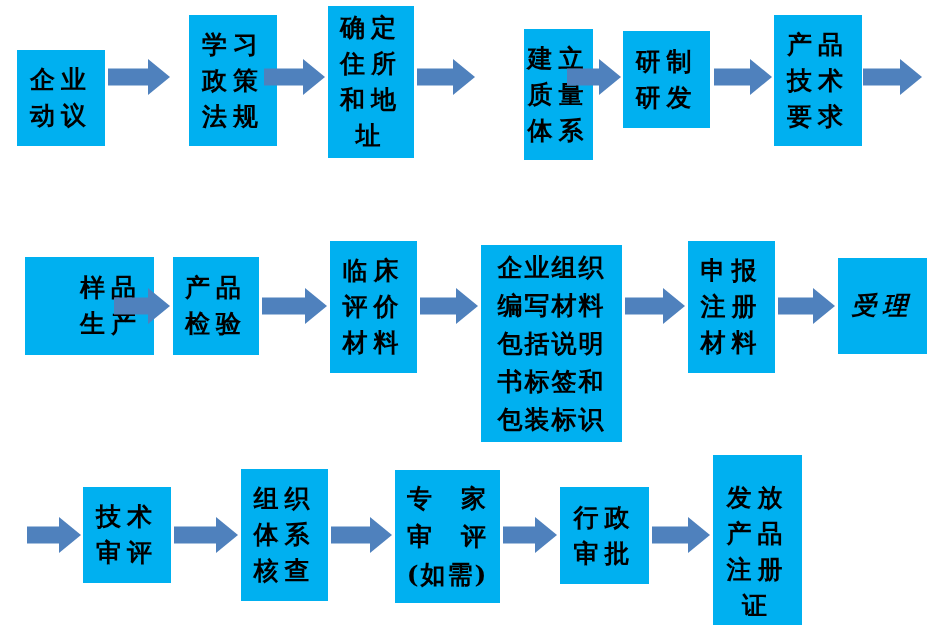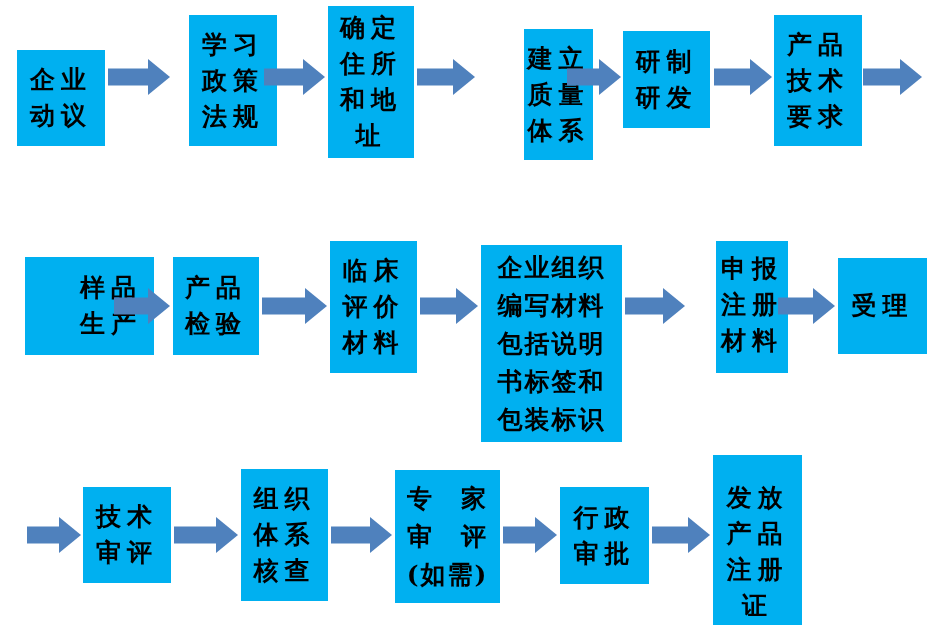--- a/index.html
+++ b/index.html
@@ -119,28 +119,28 @@
   </div>
   <div class="node node--tight" style="left:481px;top:208px;width:141px;height:197px;margin-top:37px;">企业组织
 编写材料
 包括说明
 书标签和
 包装标识</div>
   <div class="arrow" style="left:625px;top:288px;width:60px;">
     <i class="shaft"></i>
     <i class="head"></i>
   </div>
-  <div class="node" style="left:716px;top:241px;width:72px;height:132px;font-family:Liberation Mono, monospace;">申报
+  <div class="node" style="left:688px;top:241px;width:87px;height:132px;">申报
 注册
 材料</div>
   <div class="arrow" style="left:778px;top:288px;width:57px;">
     <i class="shaft"></i>
     <i class="head"></i>
   </div>
-  <div class="node" style="left:838px;top:258px;width:89px;height:96px;">受理</div>
+  <div class="node" style="left:838px;top:258px;width:89px;height:96px;font-style:italic;">受理</div>
 
   <div class="arrow" style="left:27px;top:517px;width:54px;">
     <i class="shaft"></i>
     <i class="head"></i>
   </div>
   <div class="node" style="left:83px;top:487px;width:88px;height:96px;">技术
 审评</div>
   <div class="arrow" style="left:174px;top:517px;width:64px;">
     <i class="shaft"></i>
     <i class="head"></i>

